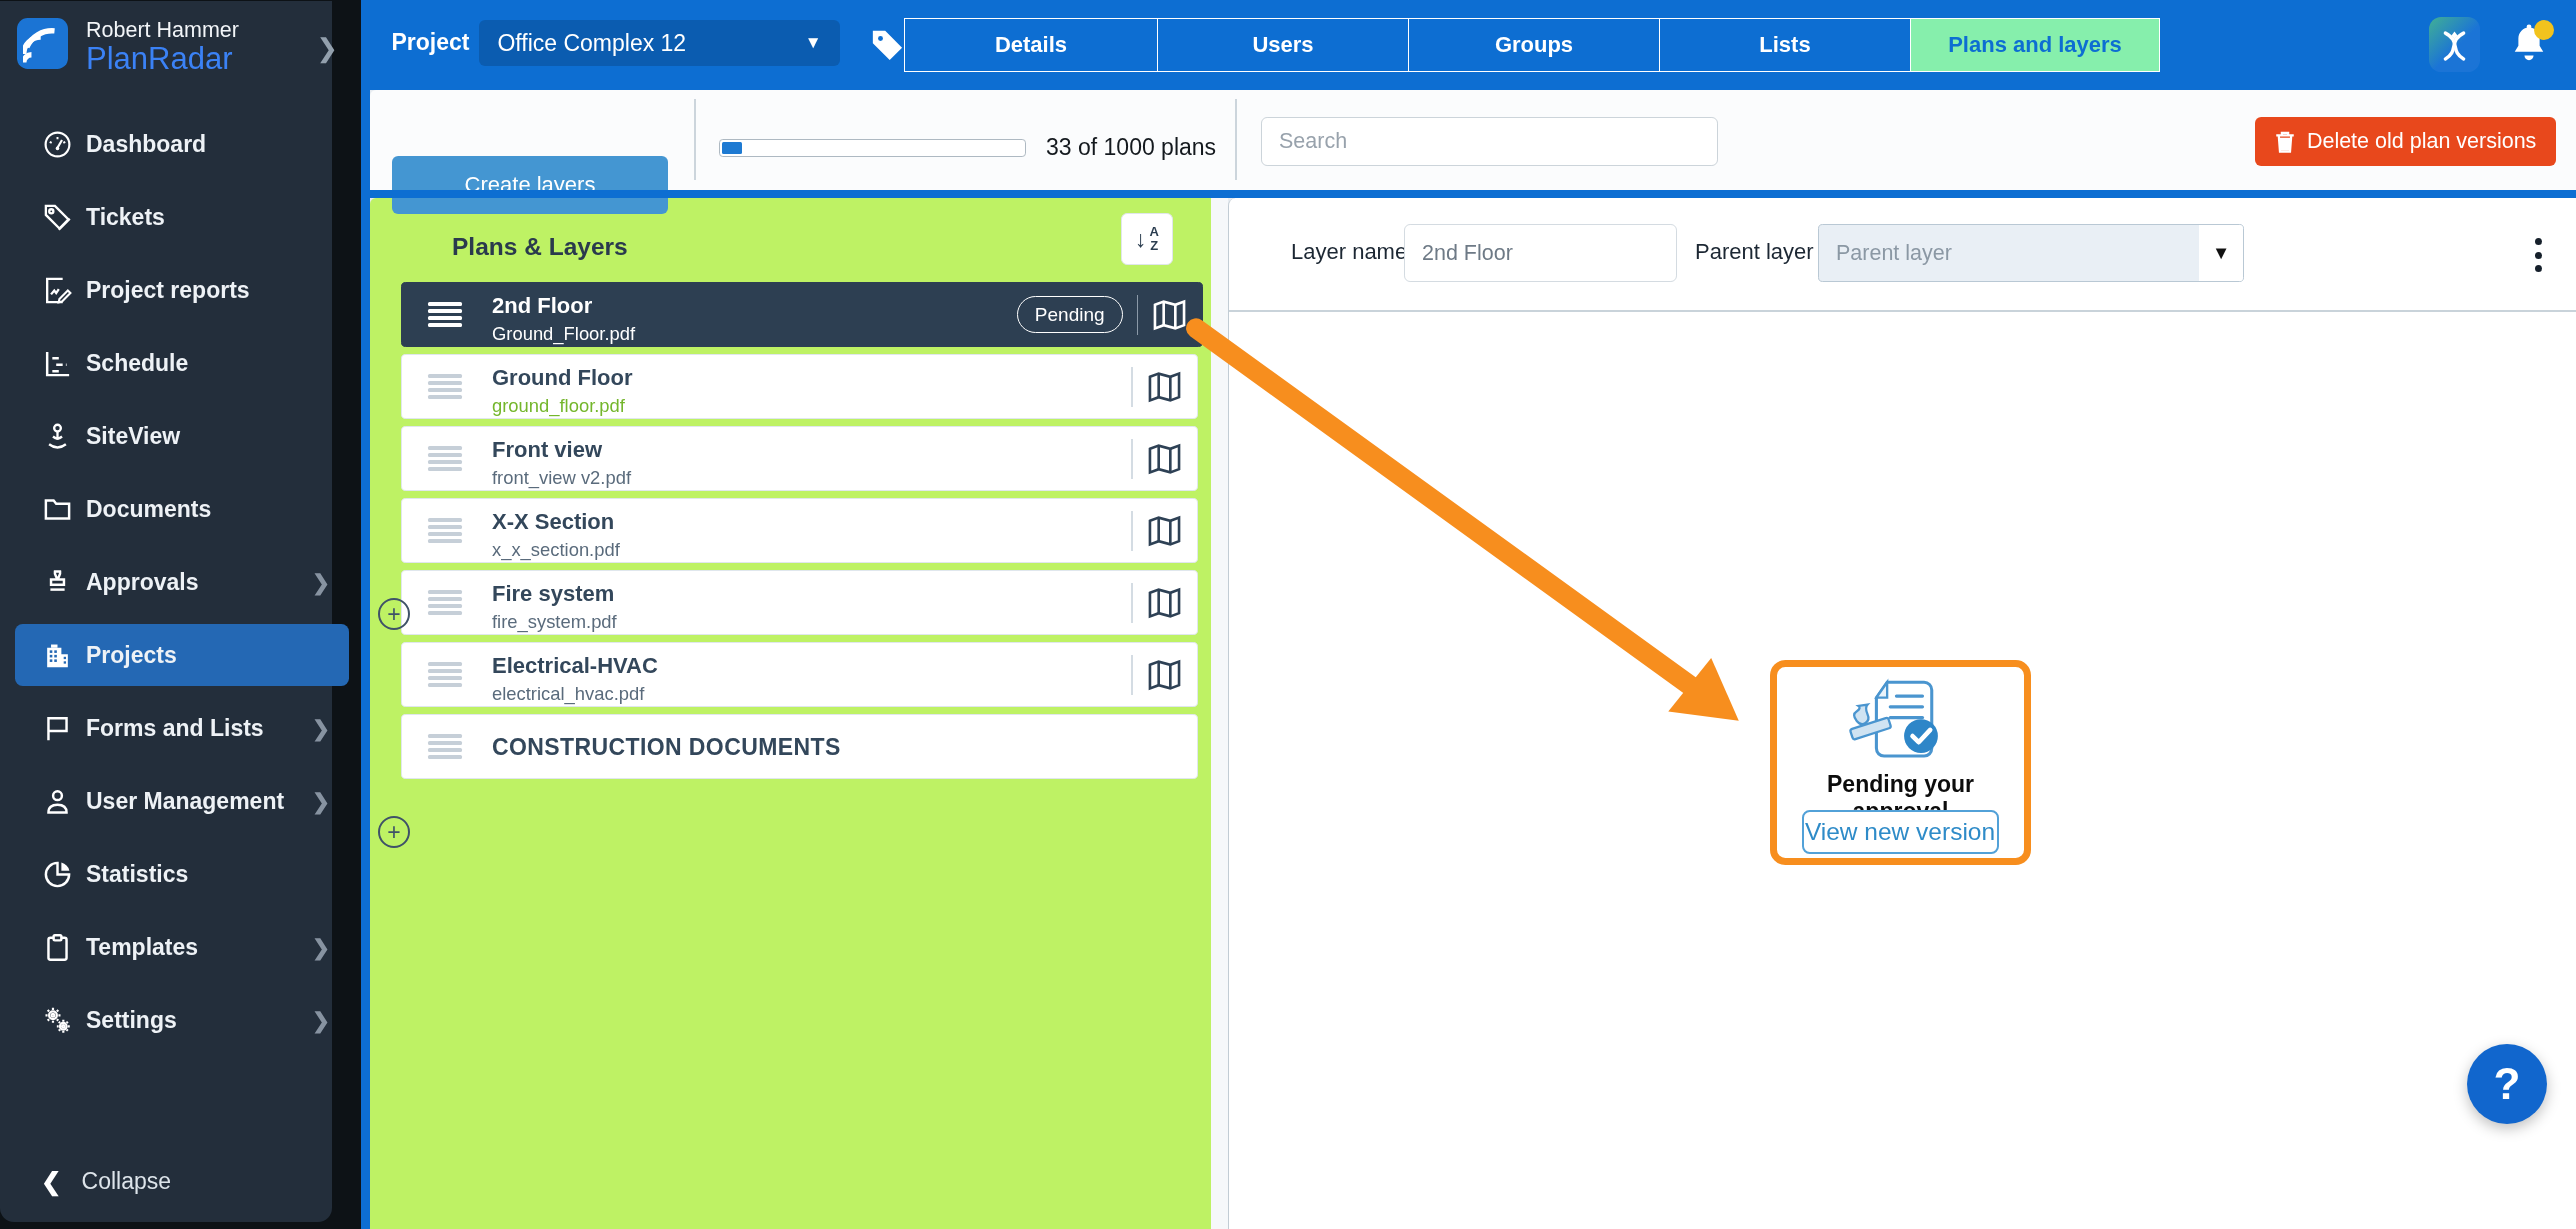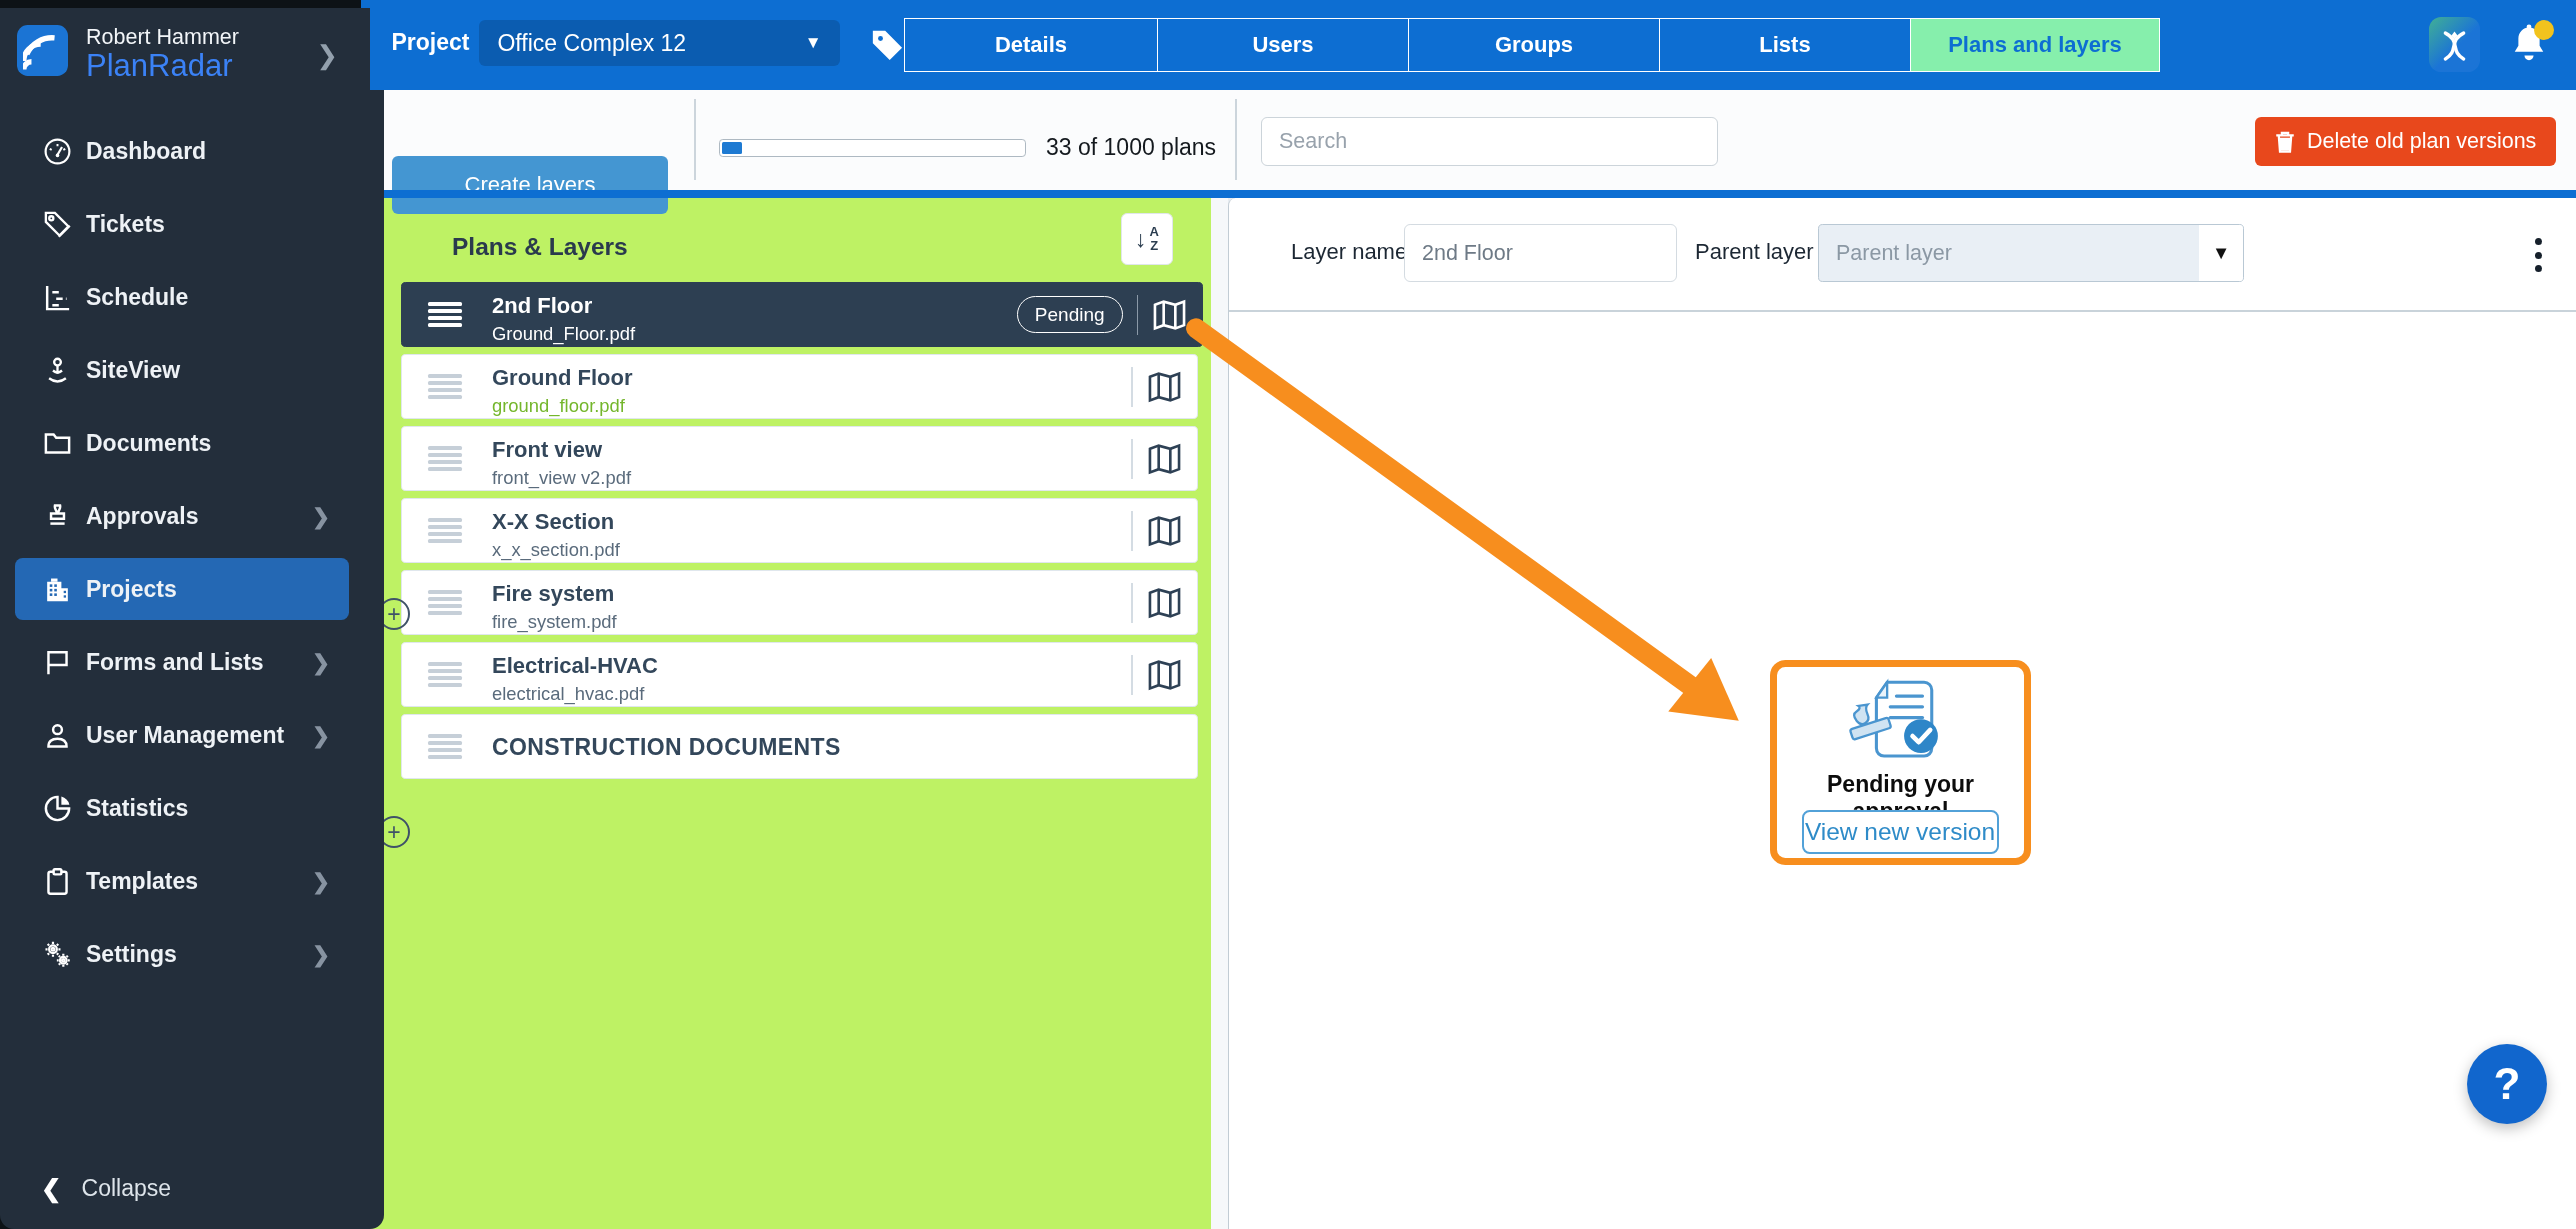--- a/index.html
+++ b/index.html
@@ -1,21 +1,21 @@
 <!DOCTYPE html>
 <html style="font-size:12.3px"><head>
 <meta charset="utf-8">
 <style>
   * { margin:0; padding:0; box-sizing:border-box; }
   html,body { width:2576px; height:1230px; }
   body { font-family:"Liberation Sans", sans-serif; background:#0d1216; overflow:hidden; }
   #app { position:relative; width:2576px; height:1230px; }
 
   
-  .sidebar { position:absolute; left:0; top:8px; width:384px; height:1221px;
+  .sidebar { position:absolute; left:0; top:1px; width:332px; height:1221px;
              background:#232e3b; border-radius:0 0 14px 14px; z-index:5; }
   .side-user { position:absolute; left:0; top:0; width:361px; height:92px; display:flex; align-items:center; }
   .side-logo { position:absolute; left:17px; top:17px; width:51px; height:51px; background:#1b74d4;
                border-radius:10.7px; display:flex; align-items:center; justify-content:center; }
   .side-user-text { position:absolute; left:86px; top:15.3px; }
   .side-user-name { font-size:21.5px; color:#f2f5f8; font-weight:400; line-height:28px; }
   .side-user-brand { font-size:31px; color:#3b82f6; font-weight:400; line-height:29px; }
   .side-user-chevron { position:absolute; right:23px; top:32px; color:#93a0ad; font-size:26px; }
 
   .nav { position:absolute; left:0; top:107px; width:361px; }
@@ -188,20 +188,30 @@
         <span class="nicon">
           <svg width="31" height="31" viewBox="0 0 24 24" fill="none" stroke="#fff" stroke-width="1.8">
             <path d="M3 10 V3 h7 l10.5 10.5 -7 7 z"></path>
               <circle cx="7.2" cy="7.2" r="1.6"></circle>
             <path d="M13 21.5 l8.5 -8.5"></path>
           </svg>
         </span>
         <span class="nlabel">Tickets</span>
       </div>
 
+      <div class="nav-item">
+        <span class="nicon">
+          <svg width="31" height="31" viewBox="0 0 24 24" fill="none" stroke="#fff" stroke-width="1.8">
+            <path d="M16 21H4V3h12"></path>
+              <path d="M7 15 l2.5-3 1.5 2 2-3"></path>
+              <path d="M13.5 18.5 l6.5-6.5 2 2-6.5 6.5-2.6.6z" stroke-width="1.6"></path>
+          </svg>
+        </span>
+        <span class="nlabel">Project reports</span>
+      </div>
 
       <div class="nav-item">
         <span class="nicon">
           <svg width="31" height="31" viewBox="0 0 24 24" fill="none" stroke="#fff" stroke-width="1.9">
             <path d="M4 3 v18 h17"></path>
               <path d="M8 8 h7 M11 13 h8 M8 18 h5" stroke-dasharray="5 2.5"></path>
           </svg>
         </span>
         <span class="nlabel">Schedule</span>
       </div>

